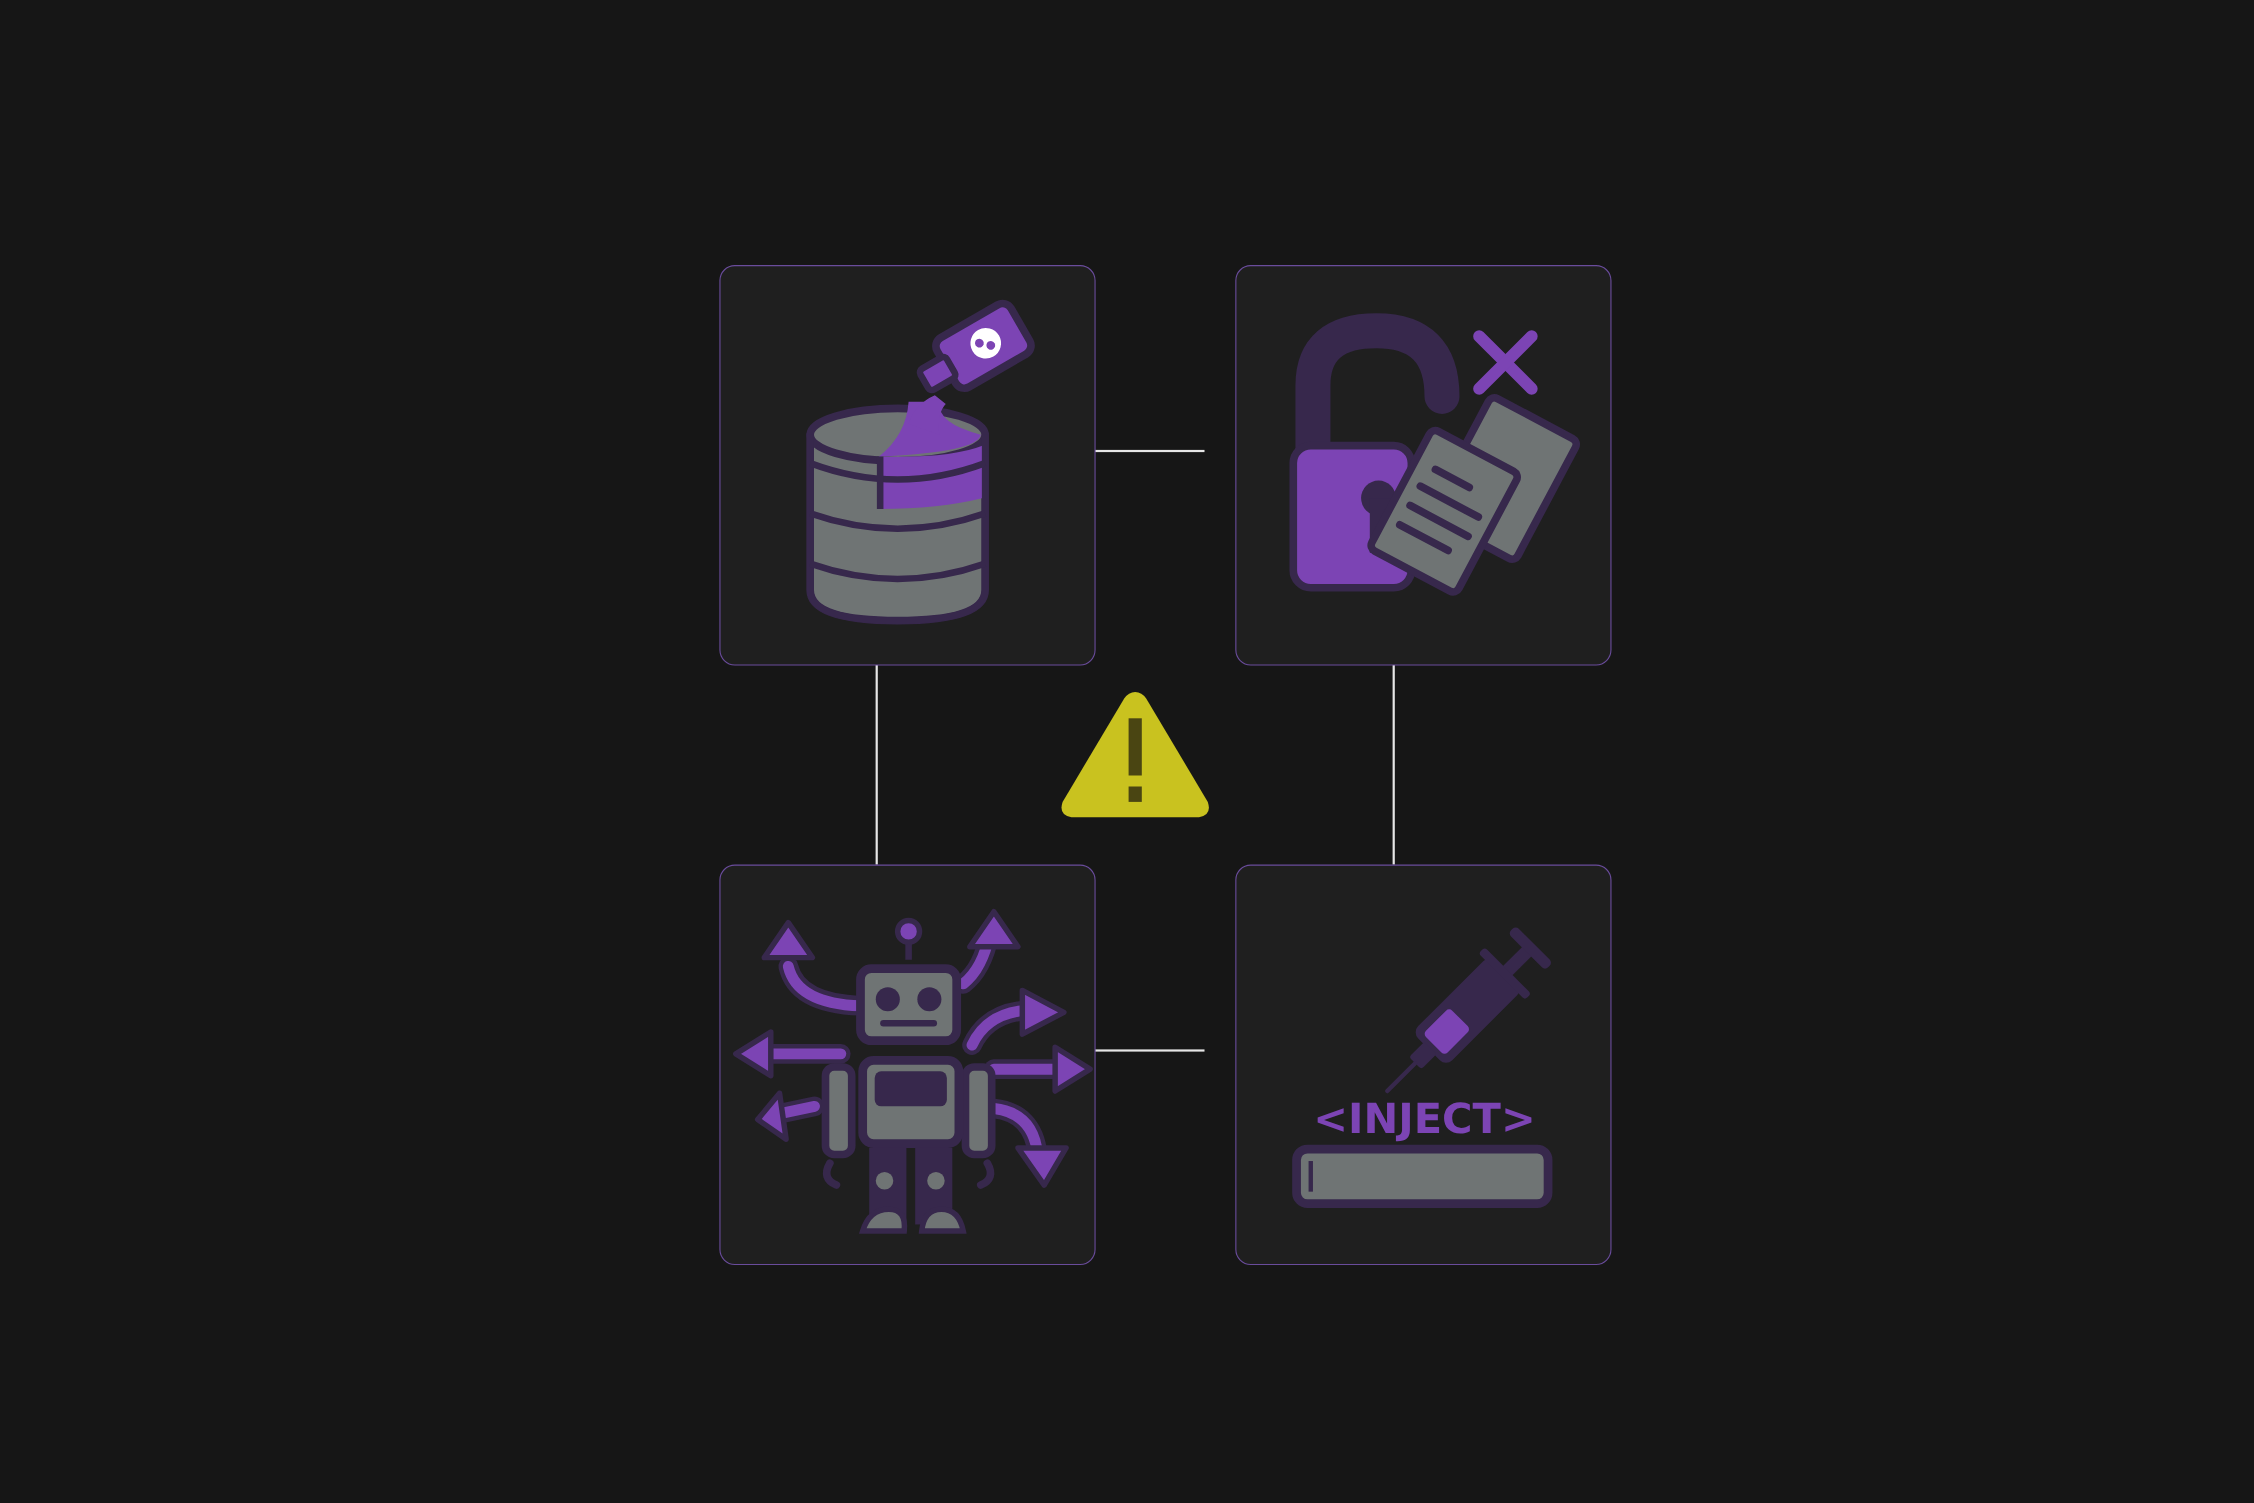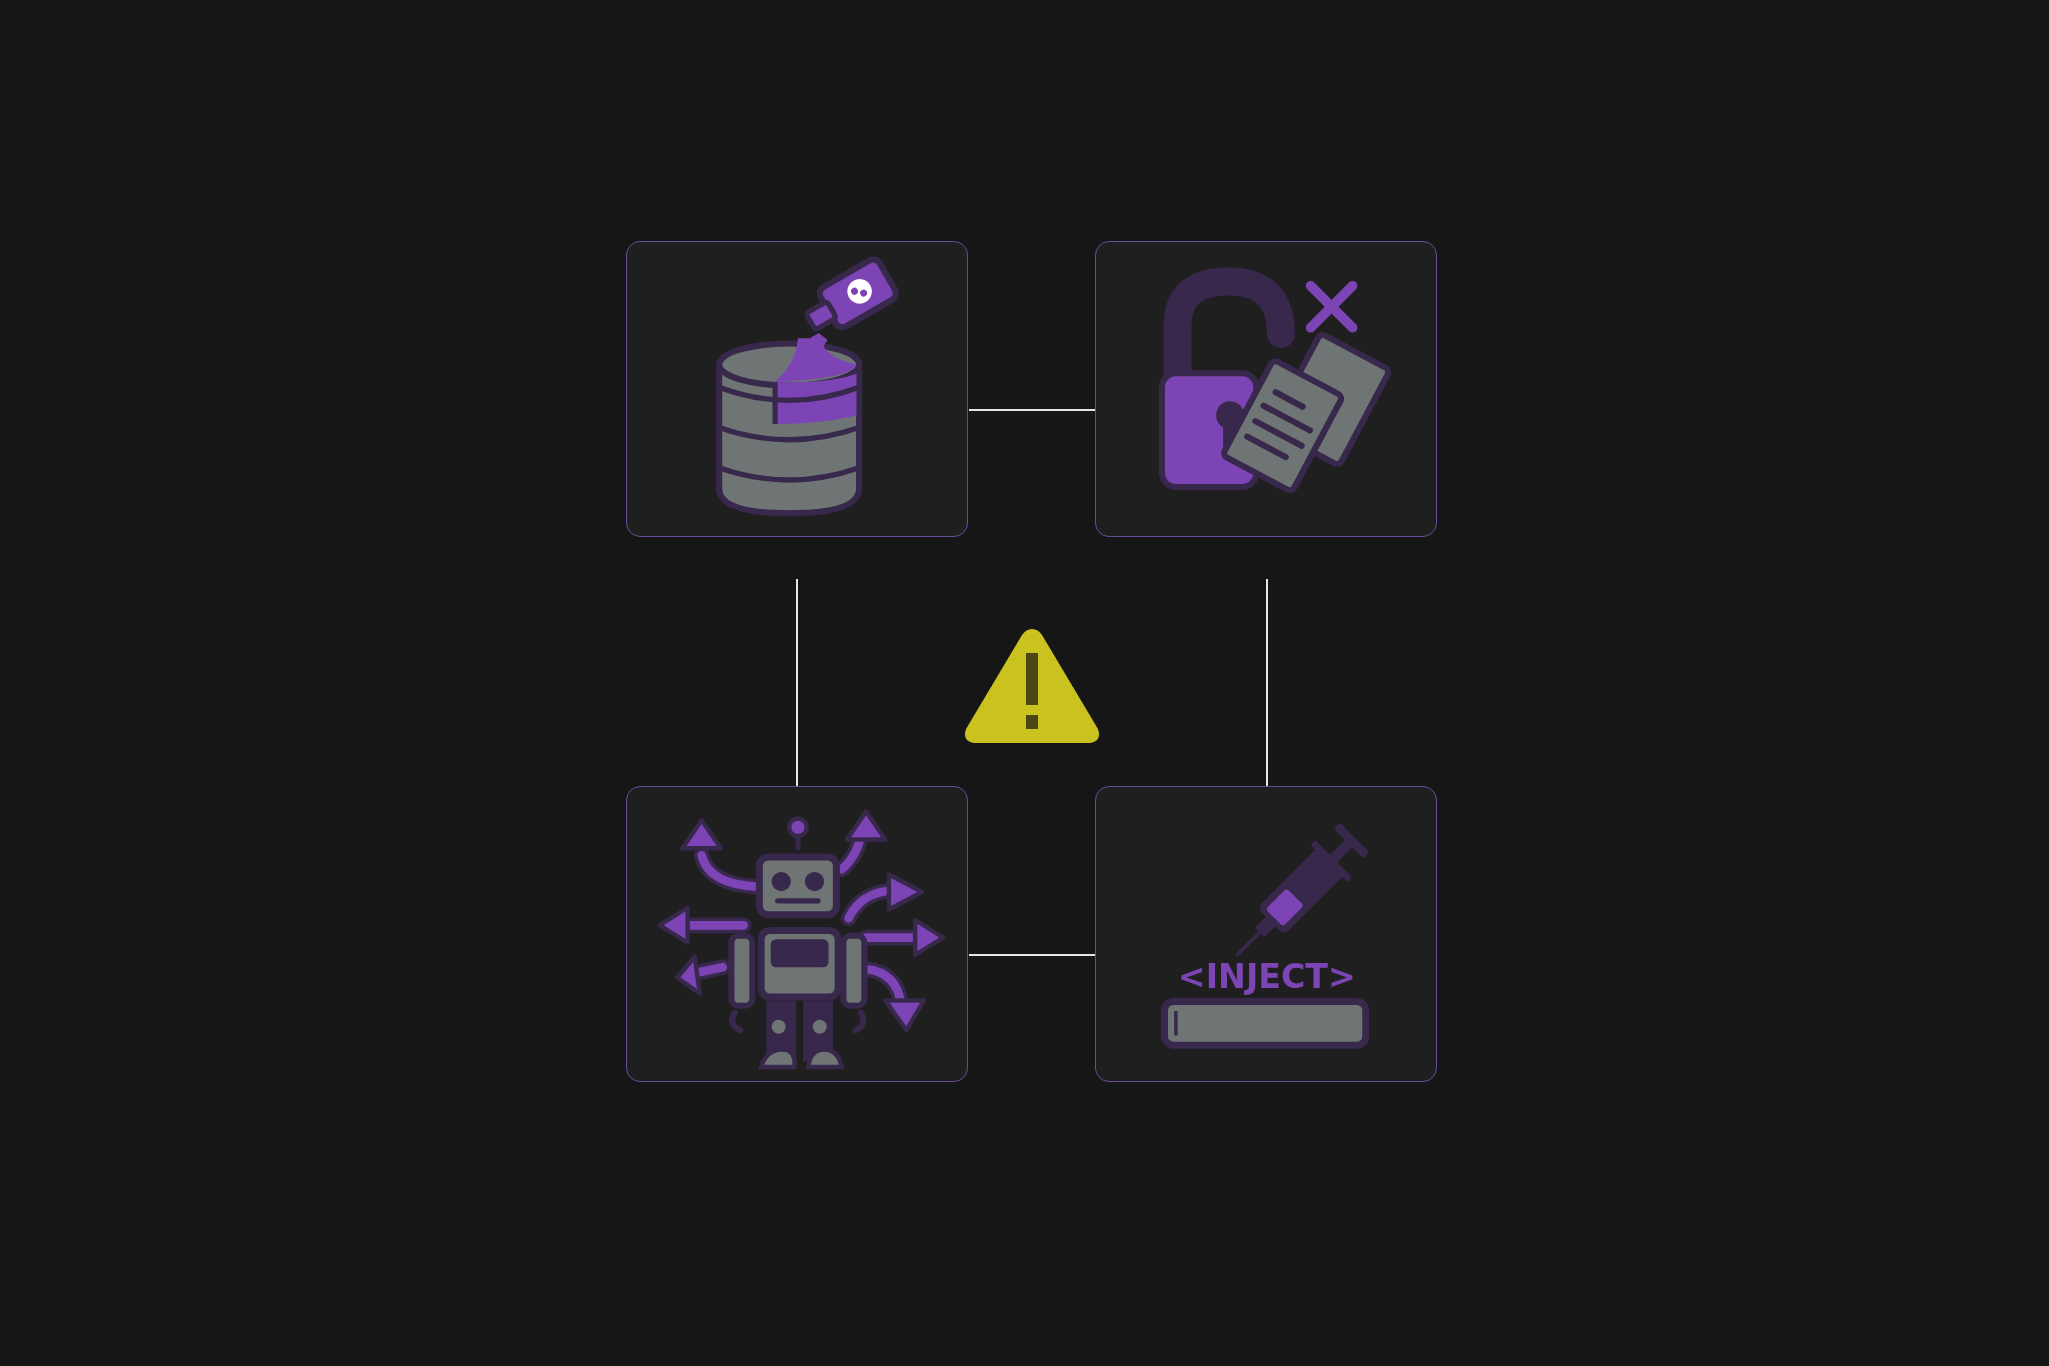--- a/index.html
+++ b/index.html
@@ -1,18 +1,18 @@
 <!DOCTYPE html>
 <html><head>
 <meta charset="utf-8">
 <style>
   html, body { margin:0; padding:0; }
   body { width:2049px; height:1366px; background:#161616; position:relative; overflow:hidden; font-family:"DejaVu Sans", sans-serif; }
   .line { position:absolute; background:#e6e6e6; }
-  .box { position:absolute; width:342px; height:296px; background:#1f1f1f; border:1.5px solid #6a4c9c; border-radius:14px; box-sizing:border-box; }
+  .box { position:absolute; width:342px; height:364px; background:#1f1f1f; border:1.5px solid #6a4c9c; border-radius:14px; box-sizing:border-box;margin-left:28px; }
   .box svg { position:absolute; left:0; top:0; width:100%; height:100%; }
   .warn { position:absolute; left:960px; top:623px; width:144px; height:126px; }
 </style>
 </head>
 <body>
 
 <div class="line" style="left:969px; top:409px; width:126px; height:2px;"></div>
 <div class="line" style="left:969px; top:954px; width:126px; height:2px;"></div>
 <div class="line" style="left:796px; top:579px; width:2px; height:207px;"></div>
 <div class="line" style="left:1266px; top:579px; width:2px; height:207px;"></div>

